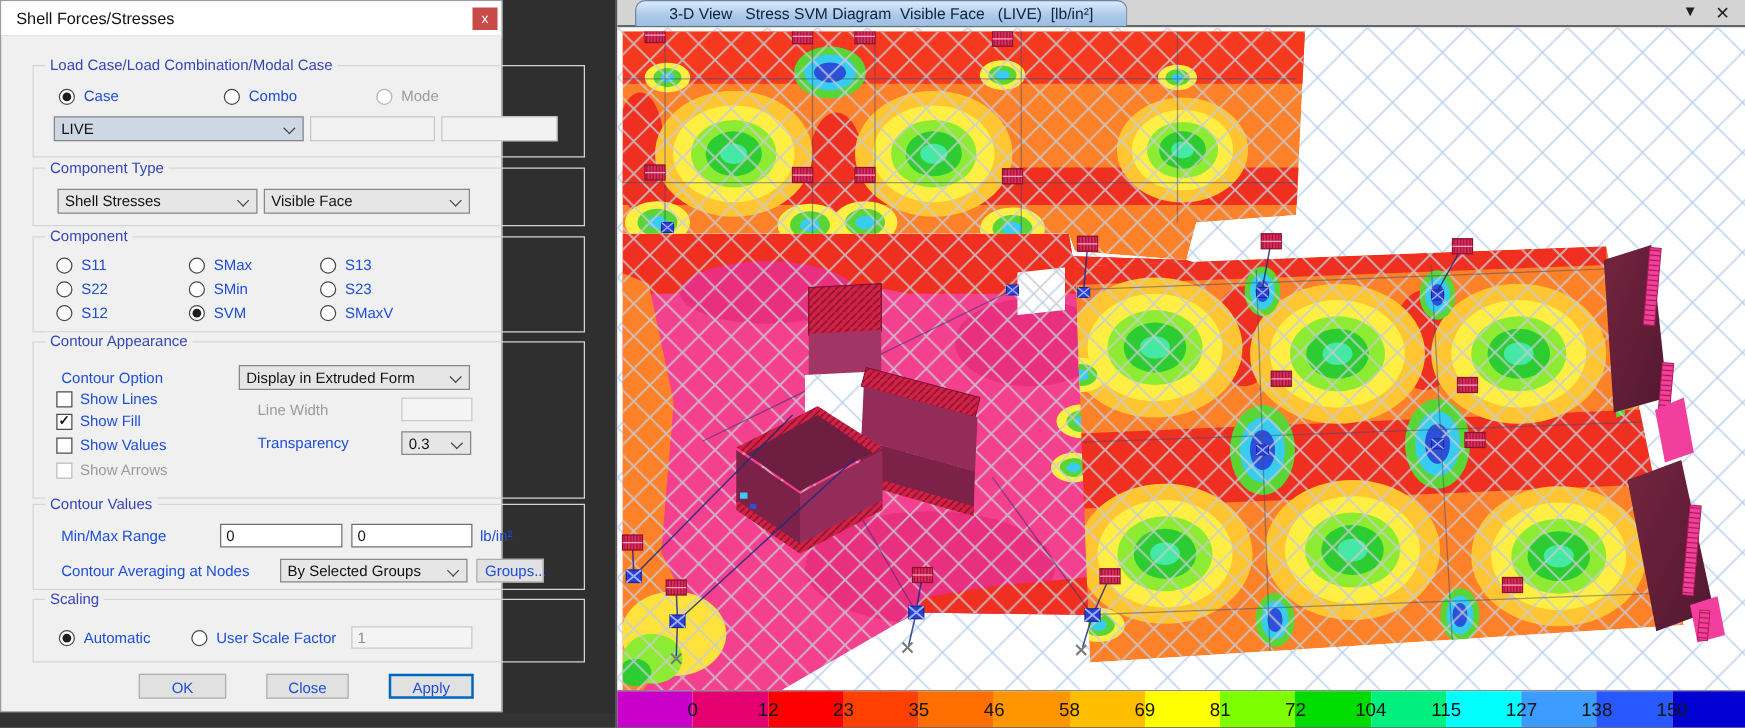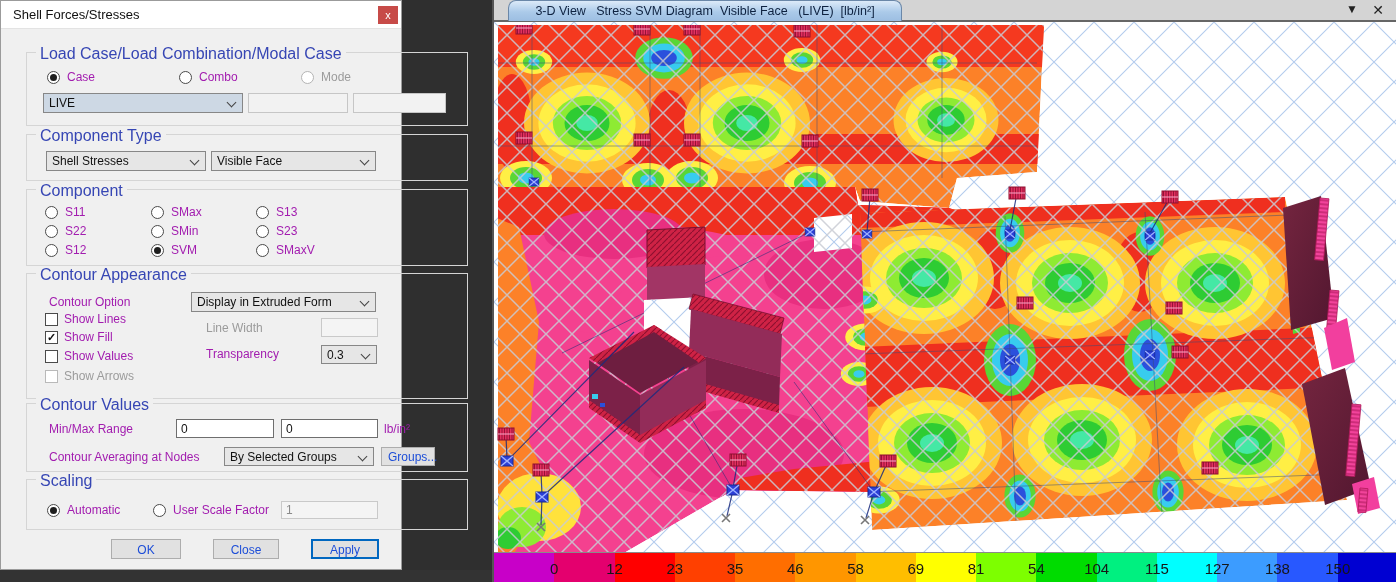--- a/index.html
+++ b/index.html
@@ -6,22 +6,22 @@
   #stage{position:relative;width:1396px;height:582px;overflow:hidden;background:#2F2F2F;}
 
   
   #dialog{position:absolute;left:0;top:0;width:402px;height:570px;background:#F0F0F0;
           border:1px solid #9B9B9B;box-sizing:border-box;}
   #dlg-titlebar{position:absolute;left:0;top:0;width:100%;height:27px;background:#FFFFFF;border-bottom:1px solid #E3E3E3;}
   #dlg-title{position:absolute;left:12px;top:0;line-height:27px;font-size:13px;color:#111;}
   #dlg-close{position:absolute;right:3px;top:5px;width:20px;height:18px;background:#C74B48;color:#fff;
              font-size:11px;text-align:center;line-height:18px;cursor:pointer;}
   .grp{position:absolute;border:1px solid #D5D5D5;}
-  .grp-lb{position:absolute;top:-8px;left:9px;background:#F0F0F0;padding:0 4px;color:#3646B4;font-size:16px;white-space:nowrap;text-align:right;}
-  .lab{position:absolute;font-size:12px;color:#a21caf;white-space:nowrap;}
+  .grp-lb{position:absolute;top:-8px;left:9px;background:#F0F0F0;padding:0 4px;color:#3646B4;font-size:12px;white-space:nowrap;text-align:right;}
+  .lab{position:absolute;font-size:12px;color:#1d4ed8;white-space:nowrap;}
   .lab.dis{color:#9B9B9B;}
   .radio{position:absolute;width:13px;height:13px;border:1px solid #4A4A4A;border-radius:50%;background:#fff;box-sizing:border-box;}
   .radio.on::after{content:"";position:absolute;left:2px;top:2px;width:7px;height:7px;border-radius:50%;background:#1E1E1E;}
   .radio.dis{border-color:#B4B4B4;}
   .check{position:absolute;width:13px;height:13px;border:1px solid #4A4A4A;background:#fff;box-sizing:border-box;font-size:11px;line-height:11px;text-align:center;color:#111;}
   .check.dis{border-color:#B9B9B9;}
   .check.on::after{content:"\2713";font-weight:bold;}
   .combo{position:absolute;background:#E6E6E6;border:1px solid #878787;color:#111;font-size:12px;
          line-height:18px;padding:0 18px 0 5px;box-sizing:border-box;overflow:hidden;white-space:nowrap;}
   .combo::after{content:"";position:absolute;right:7px;top:5px;width:6px;height:6px;
@@ -387,21 +387,21 @@
         <div class="lseg" style="background: rgb(40, 88, 255);"></div>
         <div class="lseg" style="background: rgb(0, 0, 210);"></div>
         <span class="lval" style="left: 6.66667%;">0</span>
         <span class="lval" style="left: 13.3333%;">12</span>
         <span class="lval" style="left: 20%;">23</span>
         <span class="lval" style="left: 26.6667%;">35</span>
         <span class="lval" style="left: 33.3333%;">46</span>
         <span class="lval" style="left: 40%;">58</span>
         <span class="lval" style="left: 46.6667%;">69</span>
         <span class="lval" style="left: 53.3333%;">81</span>
-        <span class="lval" style="left: 60%;">54</span>
+        <span class="lval" style="left: 60%;">72</span>
         <span class="lval" style="left: 66.6667%;">104</span>
         <span class="lval" style="left: 73.3333%;">115</span>
         <span class="lval" style="left: 80%;">127</span>
         <span class="lval" style="left: 86.6667%;">138</span>
         <span class="lval" style="left: 93.3333%;">150</span>
       </div>
   </div>
 </div>
 
 </body></html>

